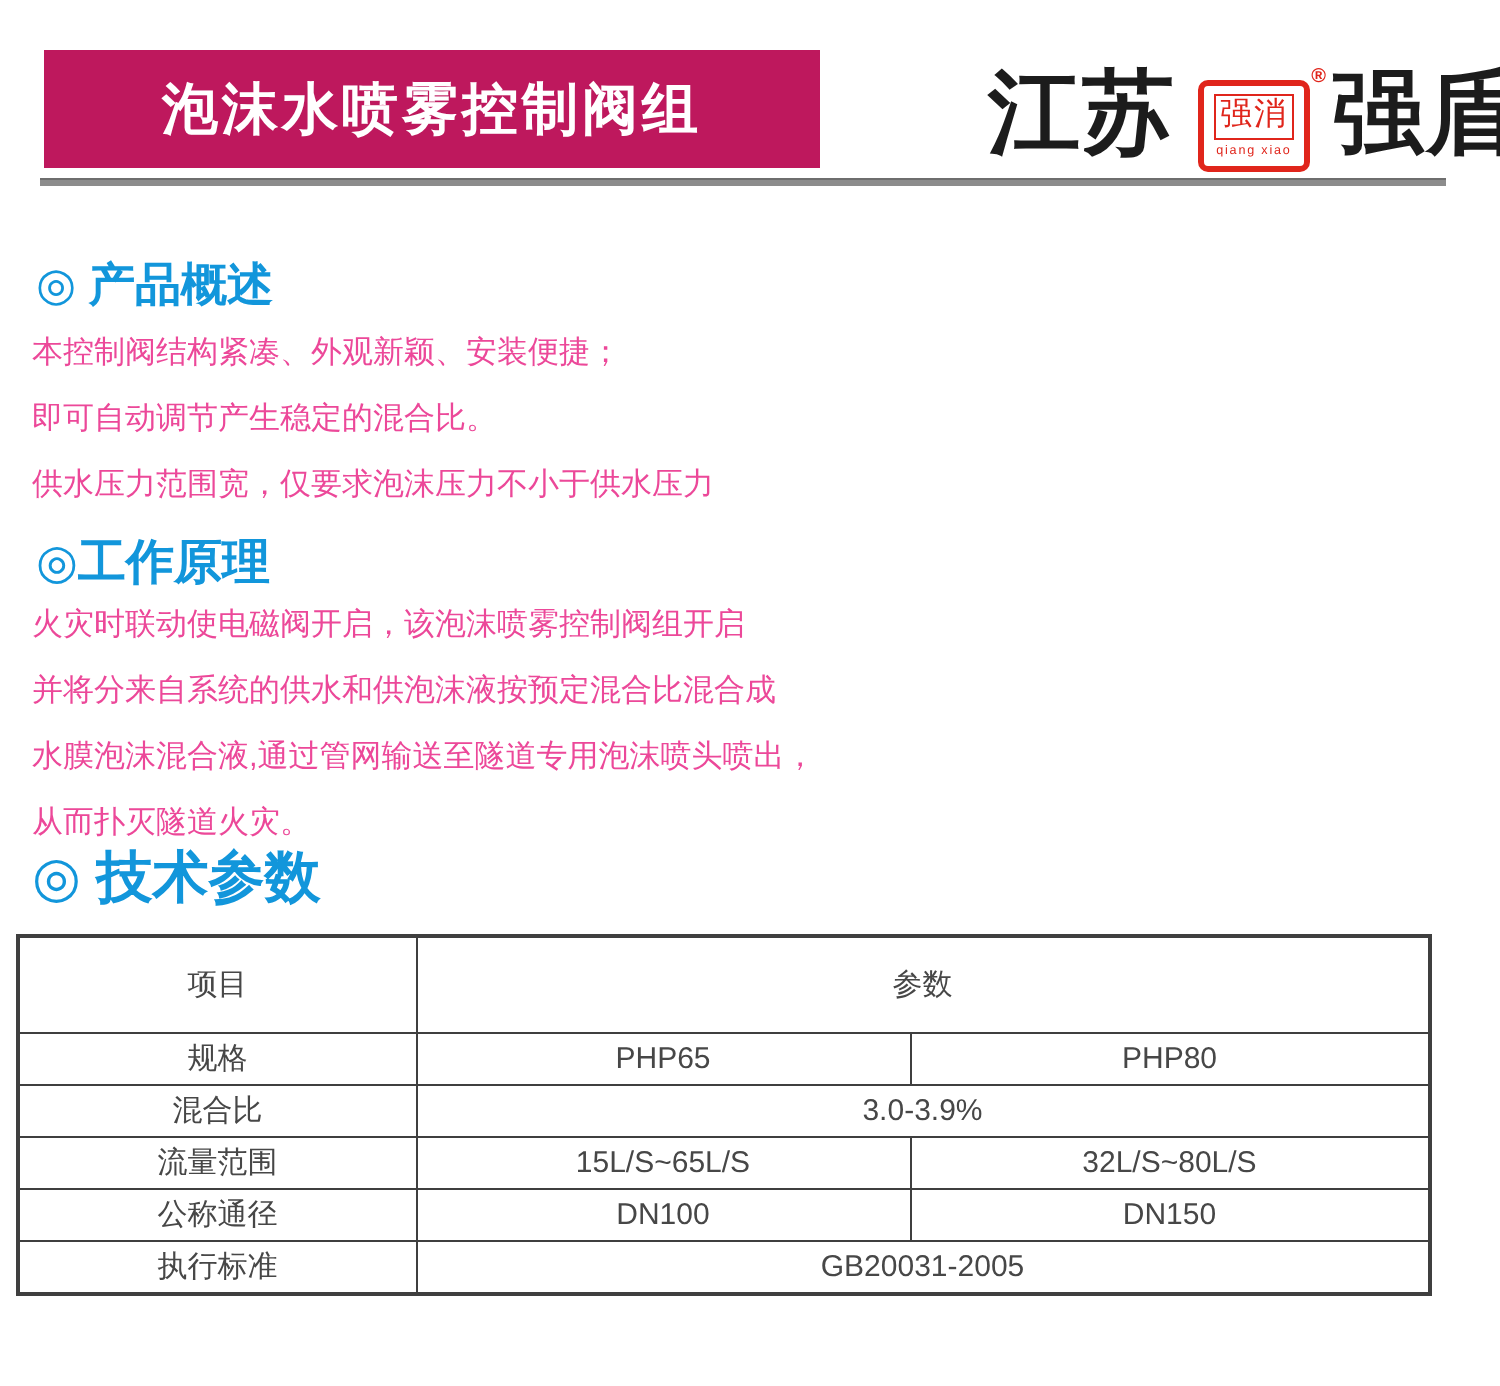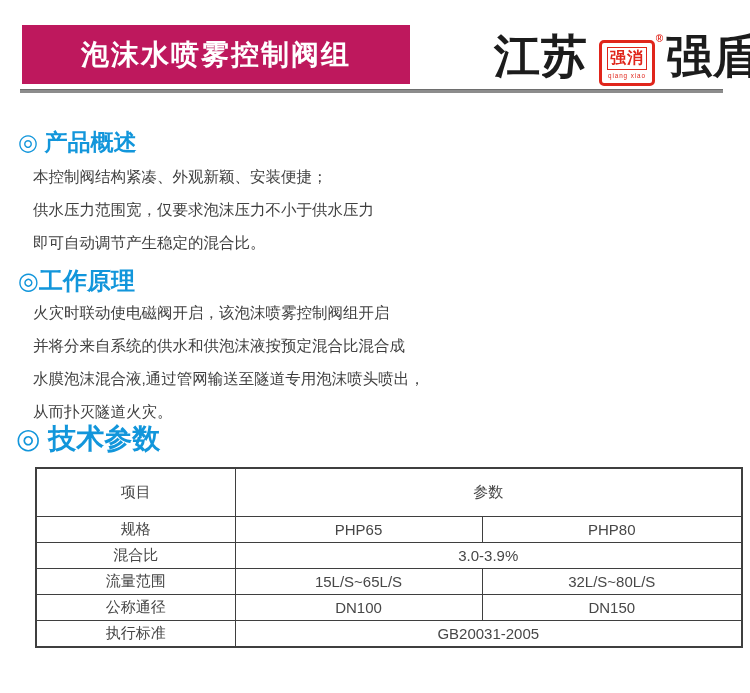--- a/index.html
+++ b/index.html
@@ -7,40 +7,40 @@
   .page{position:relative;width:750px;height:693px;background:#ffffff;overflow:hidden;}
 
   
   .banner{position:absolute;left:22px;top:25px;width:388px;height:59px;
     background:#be185d;color:#ffffff;font-size:28px;font-weight:bold;
     text-align:center;line-height:59px;letter-spacing:2px;}
   .brand{position:absolute;left:470px;top:26px;height:60px;display:flex;align-items:flex-end;margin-left:24px;}
   .brand-cn{font-size:46px;font-weight:bold;color:#1c1c1c;letter-spacing:1px;line-height:60px;white-space:nowrap;}
   .logo-box{position:relative;margin:0 11px;width:50px;height:40px;border:3px solid #e0251b;border-radius:5px;
     display:flex;flex-direction:column;align-items:center;justify-content:center;background:#ffffff;}
-  .logo-main{color:#e0251b;font-weight:bold;font-size:16px;line-height:1;
+  .logo-main{color:#e0251b;font-weight:normal;font-size:16px;line-height:1;
     border:1px solid #e0251b;padding:2px 2px 3px 2px;letter-spacing:1px;white-space:nowrap;}
   .logo-sub{color:#e0251b;font-size:7px;margin-top:2px;letter-spacing:1px;white-space:nowrap;transform:scale(0.9);}
   .logo-reg{position:absolute;top:-10px;right:-11px;color:#e0251b;font-size:10px;font-weight:bold;}
   .divider{position:absolute;left:20px;top:89px;width:703px;height:3px;
     background:#8c8c8c;border-top:1px solid #6e6e6e;}
 
   
   .sec-heading{position:absolute;color:#1296db;font-weight:bold;white-space:nowrap;}
   .h-overview{left:18px;top:127px;font-size:23px;}
   .h-principle{left:18px;top:265px;font-size:24px;}
   .h-params{left:16px;top:420px;font-size:28px;}
 
   
-  .para{position:absolute;left:33px;color:#404040;font-size:15.5px;line-height:33px;white-space:nowrap;}
+  .para{position:absolute;left:16px;color:#ec4899;font-size:15.5px;line-height:33px;white-space:nowrap;}
   .p-overview{top:160px;}
   .p-principle{top:296px;}
 
   
-  .spec-table{position:absolute;left:35px;top:467px;width:706px;
+  .spec-table{position:absolute;left:8px;top:467px;width:706px;
     border-collapse:collapse;table-layout:fixed;border:2px solid #3f3f3f;}
   .spec-table td{border:1px solid #3f3f3f;text-align:center;vertical-align:middle;
     color:#474747;font-size:15px;height:25px;padding:0;overflow:hidden;white-space:nowrap;}
   .spec-table tr.head td{height:47px;}
 </style>
 </head>
 <body>
 
 <div class="page">
 
@@ -56,22 +56,22 @@
       <span class="logo-reg">®</span>
     </span>
     <span class="brand-cn">强盾</span>
   </div>
 
   <div class="divider"></div>
 
   <div class="sec-heading h-overview">◎ 产品概述</div>
   <div class="para p-overview">
     <div>本控制阀结构紧凑、外观新颖、安装便捷；</div>
+    <div>即可自动调节产生稳定的混合比。</div>
     <div>供水压力范围宽，仅要求泡沫压力不小于供水压力</div>
-    <div>即可自动调节产生稳定的混合比。</div>
   </div>
 
   <div class="sec-heading h-principle">◎工作原理</div>
   <div class="para p-principle">
     <div>火灾时联动使电磁阀开启，该泡沫喷雾控制阀组开启</div>
     <div>并将分来自系统的供水和供泡沫液按预定混合比混合成</div>
     <div>水膜泡沫混合液,通过管网输送至隧道专用泡沫喷头喷出，</div>
     <div>从而扑灭隧道火灾。</div>
   </div>
 

